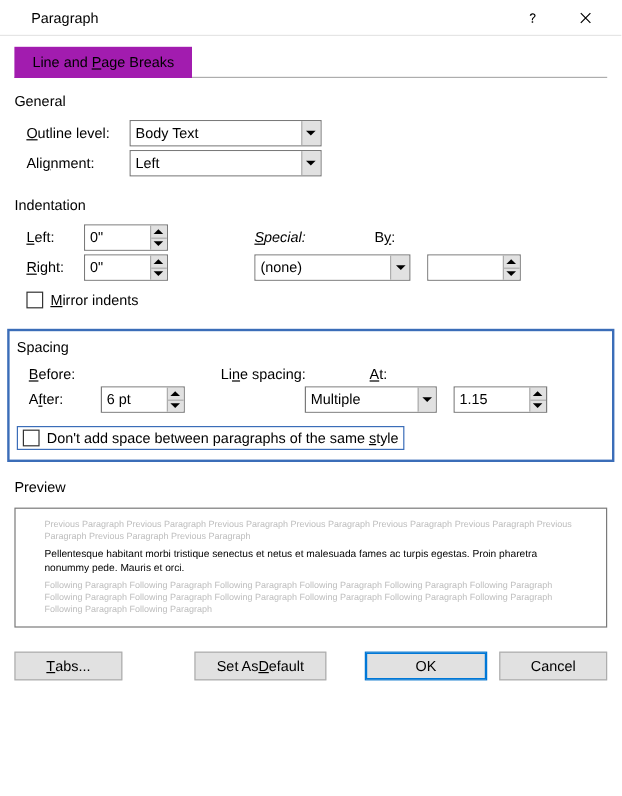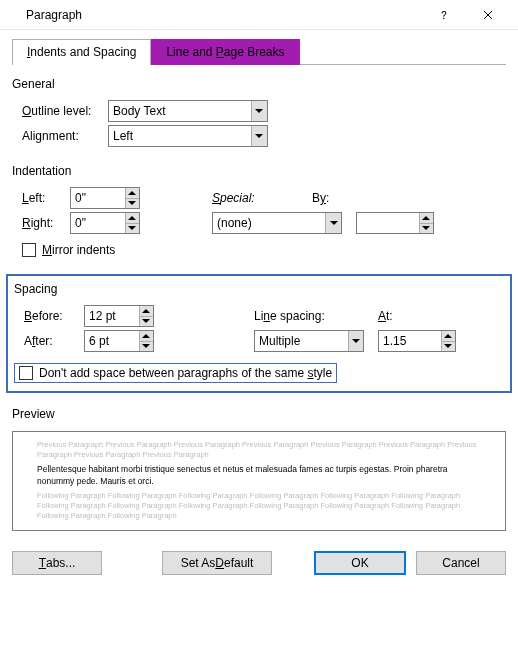--- a/index.html
+++ b/index.html
@@ -187,23 +187,20 @@
   <div class="tbtn">
     <svg viewBox="0 0 10 10">
         <path d="M1 1l8 8M9 1l-8 8" stroke="#000" stroke-width="1"></path>
       </svg>
   </div>
 </div>
 
 <div class="body">
 
   <div class="tabs">
-    <div class="tab active">
-      <span></span><span class="u">I</span><span>ndents and Spacing</span>
-    </div>
     <div class="tab">
       <span>Line and </span><span class="u">P</span><span>age Breaks</span>
     </div>
   </div>
 
   <fieldset class="group">
     <legend>General</legend>
     <div class="row">
       <span class="lbl c-lbl1"><span class="u">O</span><span>utline level:</span></span>
       <span class="field c-fld1">
@@ -280,31 +277,20 @@
       <span class="chkbox"></span>
       <span><span class="u">M</span><span>irror indents</span></span>
     </label>
   </fieldset>
 
   <div class="spacing-highlight">
   <fieldset class="group" style="margin-bottom:0">
     <legend>Spacing</legend>
     <div class="row">
       <span class="lbl sp-col1"><span class="u">B</span><span>efore:</span></span>
-      <span class="field sp-col2">
-        <input value="12 pt" style="">
-        <span class="spin">
-              <span class="sbtn">
-                <span class="arrow-up"></span>
-              </span>
-              <span class="sbtn">
-                <span class="arrow-down"></span>
-              </span>
-            </span>
-      </span>
       <span class="sp-gap"></span>
       <span class="lbl sp-col3"><span>Li</span><span class="u">n</span><span>e spacing:</span></span>
       <span class="lbl sp-col4"><span class="u">A</span><span>t:</span></span>
     </div>
     <div class="row">
       <span class="lbl sp-col1"><span>A</span><span class="u">f</span><span>ter:</span></span>
       <span class="field sp-col2">
         <input value="6 pt" style="">
         <span class="spin">
               <span class="sbtn">
@@ -357,15 +343,15 @@
       <span class="u">T</span>
       <span>abs...</span>
     </button>
   <span style="flex:0 0 40px"></span>
   <button class="btn" style="width:110px">
       <span>Set As </span>
       <span class="u">D</span>
       <span>efault</span>
     </button>
   <span style="flex:1"></span>
-  <button class="btn default" style="width:92px">OK</button>
+  <button class="btn default" style="width:102px">OK</button>
   <button class="btn" style="width:90px">Cancel</button>
 </div>
 
 </body></html>

